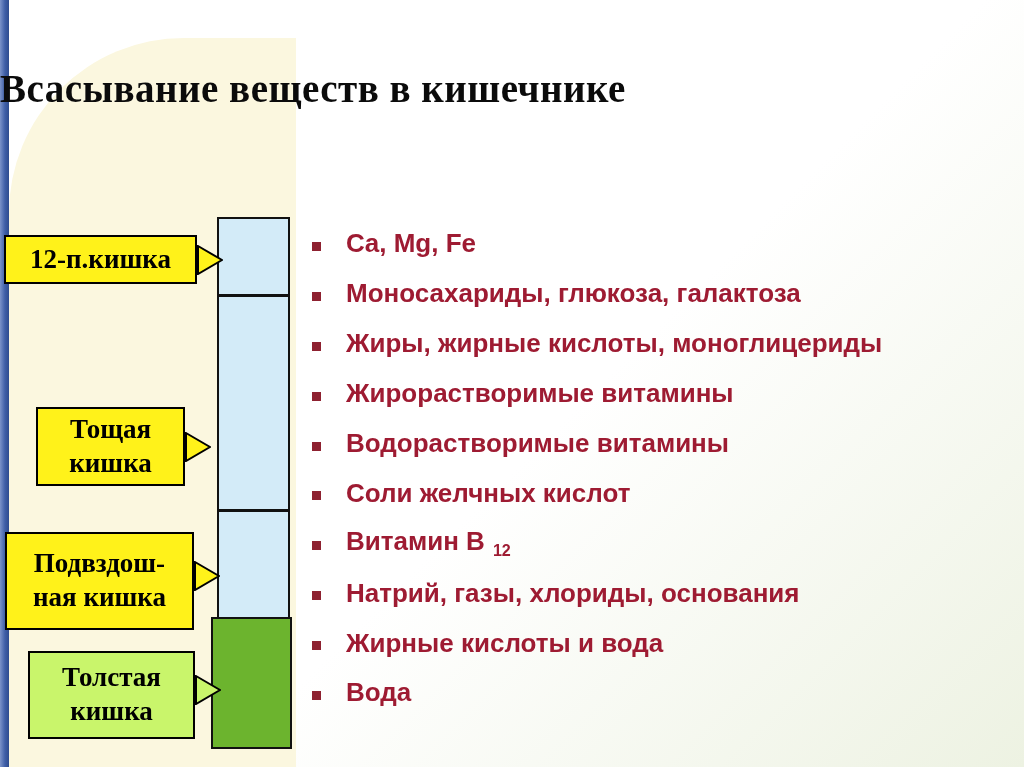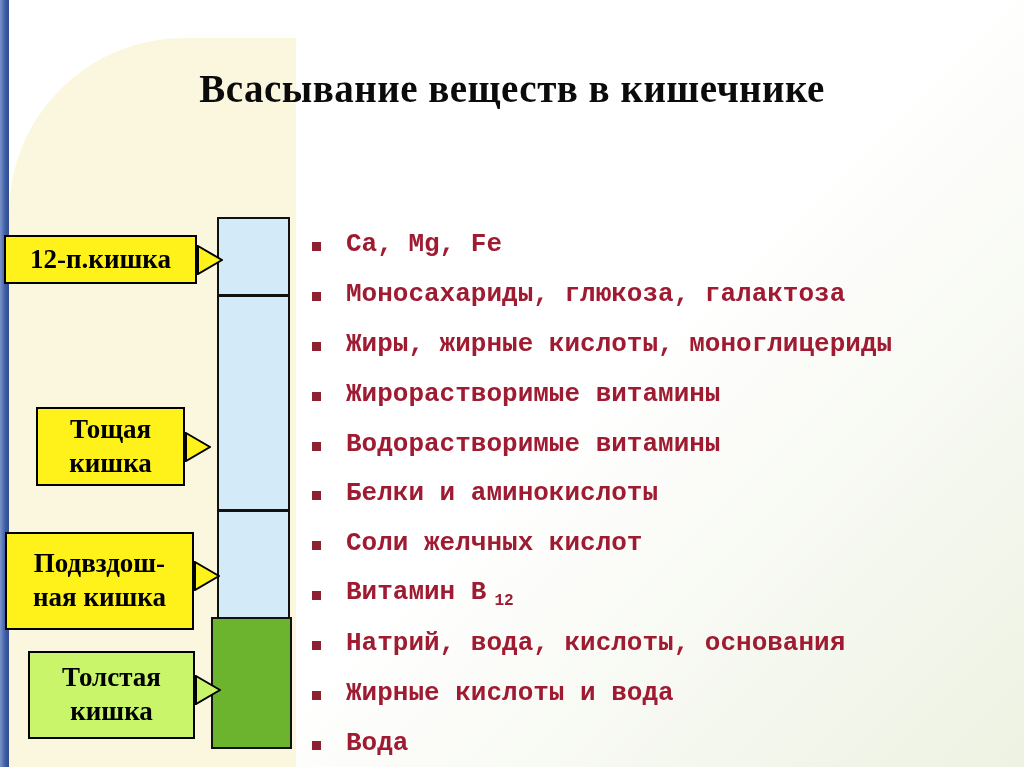--- a/index.html
+++ b/index.html
@@ -24,21 +24,21 @@
     position:absolute;left:0;top:0;width:9px;height:100%;
     background:linear-gradient(90deg,#7b93c9 0%,var(--edge-bar-blue) 55%,#2e4c8e 100%);
   }
   .bg-curve{
     position:absolute;left:9px;top:38px;width:287px;height:729px;
     background:var(--bg-cream);
     border-top-left-radius:175px 175px;
   }
   .title{
     position:absolute;left:0;right:0;top:66px;
-    text-align:center;
+    text-align:left;
     font-weight:700;font-size:39px;color:#0b0b0b;
     letter-spacing:0.5px;
   }
   
   .gut-column{
     position:absolute;left:217px;top:217px;width:73px;height:404px;
     background:var(--intestine-blue);
     border:2.5px solid #111;
   }
   .gut-divider{
@@ -82,21 +82,20 @@
     display:flex;align-items:center;
   }
   .bullet-marker{
     flex:none;width:9px;height:9px;
     background:#8E2130;
     margin-right:25px;margin-top:5px;
   }
   .bullet-text{
     font-weight:700;font-size:26px;color:var(--accent-text);
     white-space:nowrap;
-    font-family:Liberation Mono, monospace;
   }
   .bullet-text sub{
     font-size:0.62em;font-weight:700;vertical-align:sub;margin-left:8px;
   }
 </style>
 </head>
 <body>
 
 <div class="slide">
 
@@ -165,33 +164,29 @@
       <div class="bullet-row">
         <span class="bullet-marker"></span>
         <span class="bullet-text">Жирорастворимые витамины</span>
       </div>
       <div class="bullet-row">
         <span class="bullet-marker"></span>
         <span class="bullet-text">Водорастворимые витамины</span>
       </div>
       <div class="bullet-row">
         <span class="bullet-marker"></span>
-        <span class="bullet-text">Белки и аминокислоты</span>
-      </div>
-      <div class="bullet-row">
-        <span class="bullet-marker"></span>
         <span class="bullet-text">Соли желчных кислот</span>
       </div>
       <div class="bullet-row">
         <span class="bullet-marker"></span>
         <span class="bullet-text">Витамин В<sub>12</sub></span>
       </div>
       <div class="bullet-row">
         <span class="bullet-marker"></span>
-        <span class="bullet-text">Натрий, вода, кислоты, основания</span>
+        <span class="bullet-text">Натрий, газы, хлориды, основания</span>
       </div>
       <div class="bullet-row">
         <span class="bullet-marker"></span>
         <span class="bullet-text">Жирные кислоты и вода</span>
       </div>
       <div class="bullet-row">
         <span class="bullet-marker"></span>
         <span class="bullet-text">Вода</span>
       </div>
     </div>

